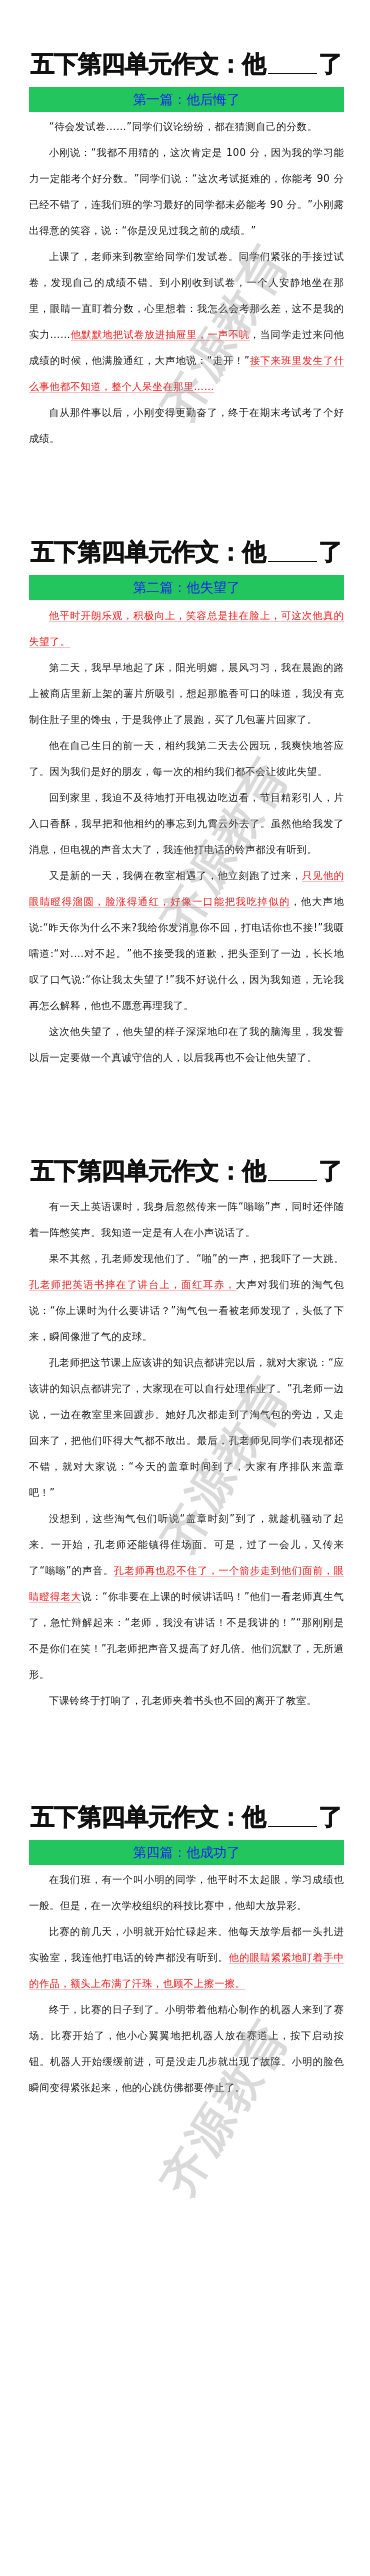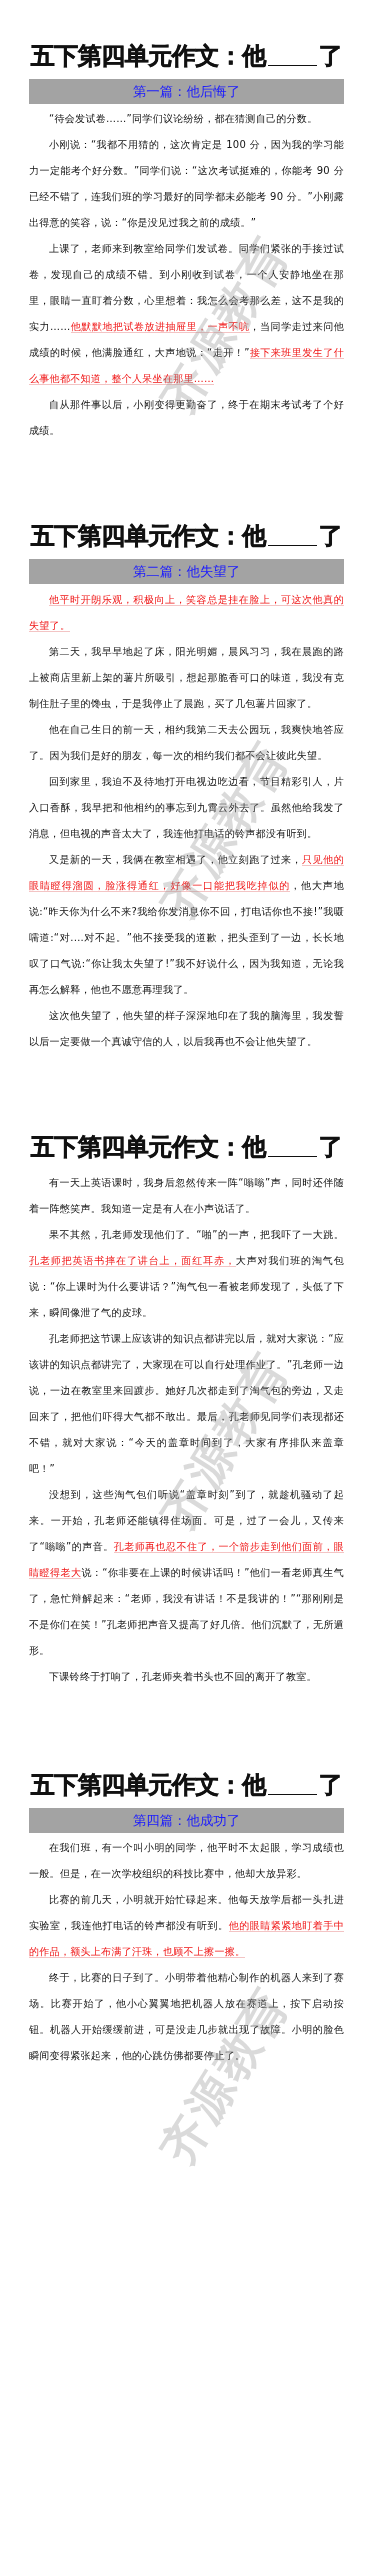--- a/index.html
+++ b/index.html
@@ -8,42 +8,42 @@
       min-height: 3297px;
       position: relative;
       font-family: "DejaVu Sans", "Liberation Sans", sans-serif;
       color: #111111;
       overflow-x: hidden;
     }
     .page { position: relative; width: 371px; }
     .essay {
       position: relative;
       width: 315px;
-      margin: 0 auto 0 29px;
+      margin: 8px auto 0 29px;
     }
     .essay-title {
       text-align: center;
       font-weight: 900;
       font-size: 24px;
       letter-spacing: -0.5px;
       line-height: 31px;
       margin: 0 0 7.2px 0;
       color: #111;
       -webkit-text-stroke: 0.5px #111;
     }
     .essay-title .blank {
       display: inline-block;
       width: 49px;
       border-bottom: 1.5px solid #111;
       height: 20.6px;
       vertical-align: -2.1px;
       margin: 0 2.1px;
     }
     .sub-band {
-      background: #a3a3a3;
+      background: #22c55e;
       height: 25px;
       line-height: 25px;
       text-align: center;
       font-size: 13.4px;
       color: #1a1aff;
       margin-bottom: 2.1px;
     }
     .para {
       font-size: 10px;
       line-height: 26px;

